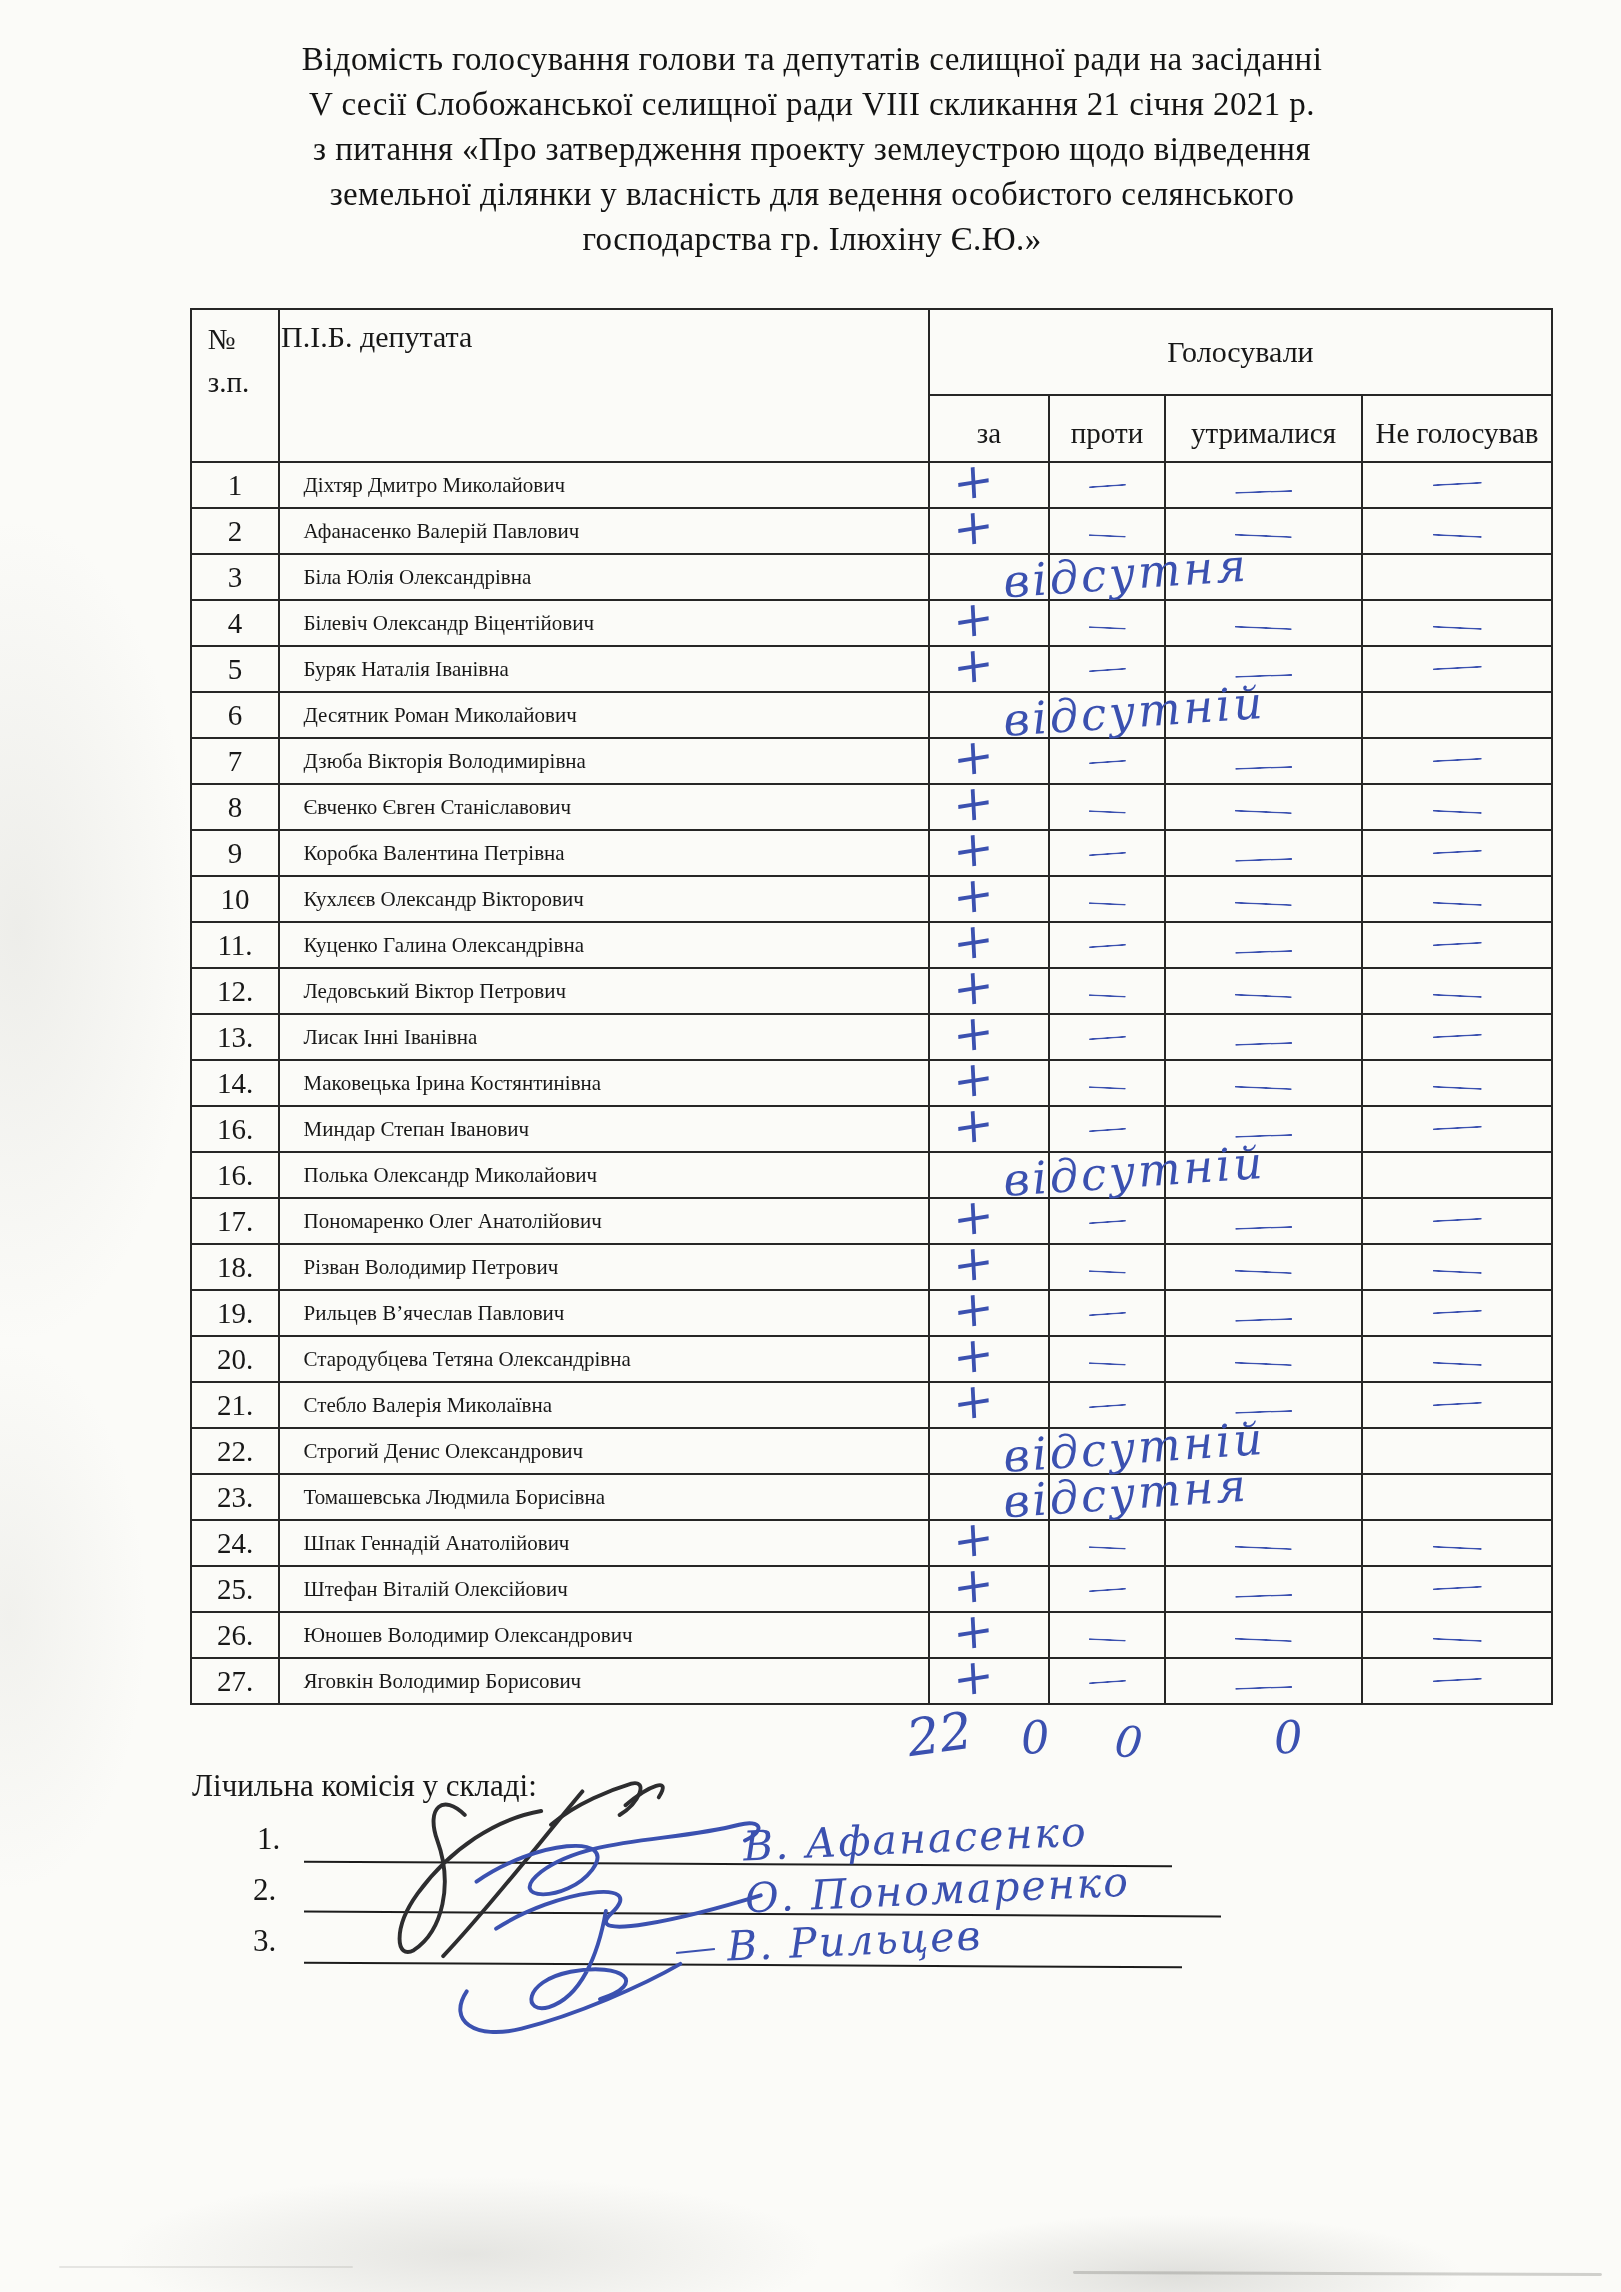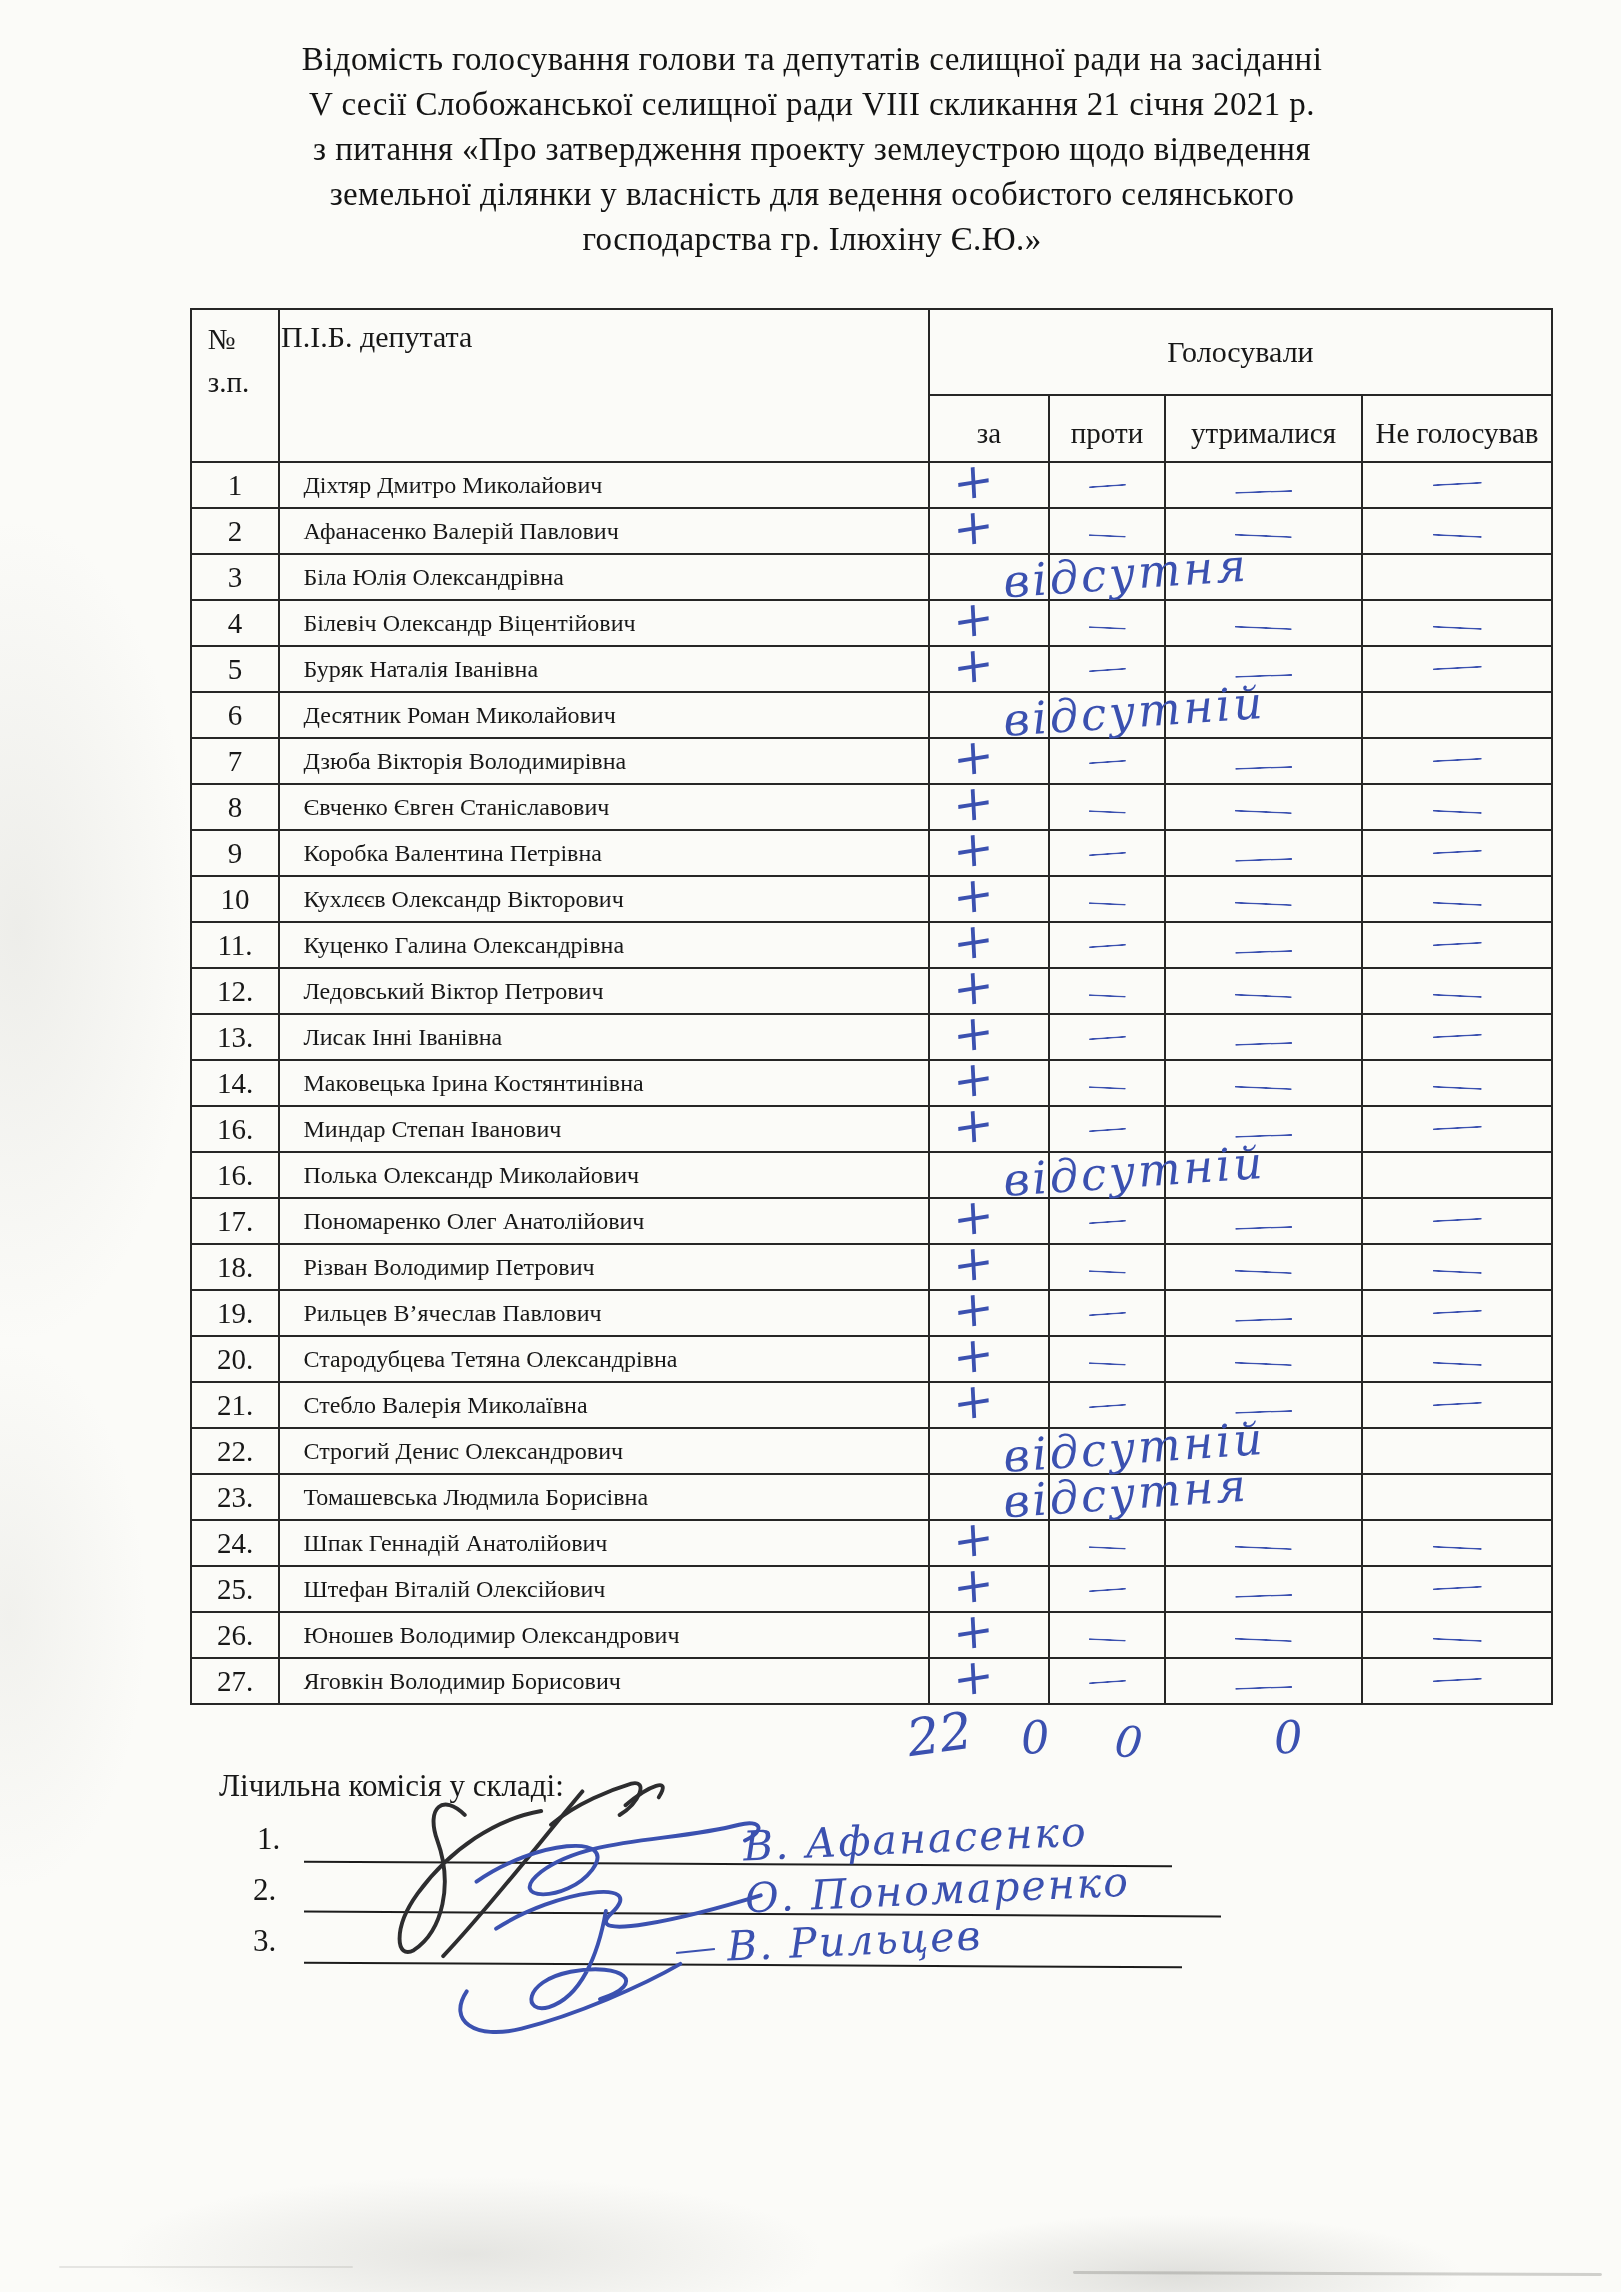--- a/index.html
+++ b/index.html
@@ -22,42 +22,42 @@
   th,td{border:2px solid #262626; overflow:visible;}
   th{font-weight:normal;}
   .w-num{width:88px}.w-name{width:650px}.w-za{width:120px}.w-pr{width:116px}.w-ut{width:197px}.w-ne{width:190px}
   tr.hdr1{height:86px} tr.hdr2{height:67px}
   .h-num{vertical-align:top; text-align:left; padding:7.8px 0 0 15.7px; font-size:29px; line-height:43px;}
   .h-name{vertical-align:top; text-align:left; padding-top:9.8px; font-size:30px;}
   .h-voted{vertical-align:middle; text-align:center; font-size:30px;margin-top:22px;}
   .h-sub{vertical-align:top; text-align:center; font-size:29px; line-height:35px; padding-top:20px;}
   tbody tr{height:46px;}
   td.c-num{text-align:center; font-size:29px;}
-  td.c-name{font-size:24px; padding-left:23.5px; white-space:nowrap;}
+  td.c-name{font-size:21px; padding-left:23.5px; white-space:nowrap;}
   td.vote{text-align:center; position:relative;}
   .plus{display:inline-block; font-family:"DejaVu Serif",serif; font-style:italic;
         font-size:49px; line-height:19.6px; color:#3b51b0;
         transform:rotate(-9deg) skewX(-6deg); position:relative; left:-15.7px; top:2px;}
   .dash{display:inline-block; width:45px; height:0; border-top:2.9px solid #3b51b0;
         vertical-align:middle; border-radius:2px;}
   td.col-pr .dash{width:37px; transform:rotate(-4deg);}
   td.col-ut .dash{width:57px; transform:rotate(-2deg) translateY(5.9px);}
   td.col-ne .dash{width:49px; transform:rotate(-3deg) translateY(-2px);}
   tbody tr:nth-child(even) .dash{transform:rotate(2.5deg) translateY(3.9px);}
   .absent-note{position:absolute; left:-47px; top:-7.8px; white-space:nowrap; z-index:4;
         font-family:"DejaVu Serif",serif; font-style:italic; font-size:45px;
         letter-spacing:2.9px; color:#3b51b0; transform:rotate(-4deg);}
   
   .total{position:absolute; font-family:"DejaVu Serif",serif; font-style:italic; color:#3b51b0;}
   #total-za {left:907px;  top:1705px; font-size:51px; transform:rotate(-8deg);}
   #total-pr {left:1021px; top:1711px; font-size:45px; transform:rotate(-4deg);}
   #total-ut {left:1115px; top:1717px; font-size:43px; transform:rotate(6deg);}
   #total-ne {left:1274px; top:1711px; font-size:45px; transform:rotate(-3deg);}
   
-  #comm-heading{position:absolute; left:192px; top:1768px; font-size:31px;margin-left:27px;}
+  #comm-heading{position:absolute; left:192px; top:1768px; font-size:31px;}
   .comm-num{position:absolute; font-size:31px;}
   #num1{left:257px; top:1821px;} #num2{left:253px; top:1872px;} #num3{left:253px; top:1923px;}
   .sig-line{position:absolute; height:0; border-top:2.9px solid #1c1c1c;}
   #line1{left:304px; top:1863px; width:868px; transform:rotate(.3deg);}
   #line2{left:304px; top:1913px; width:917px; transform:rotate(.3deg);}
   #line3{left:304px; top:1964px; width:878px; transform:rotate(.3deg);}
   .sig-name{position:absolute; font-family:"DejaVu Serif",serif; font-style:italic;
         font-size:41px; letter-spacing:2px; color:#3b51b0; white-space:nowrap;
         transform:rotate(-2.5deg); z-index:5;}
   #sig-name1{left:743px; top:1815px;}

